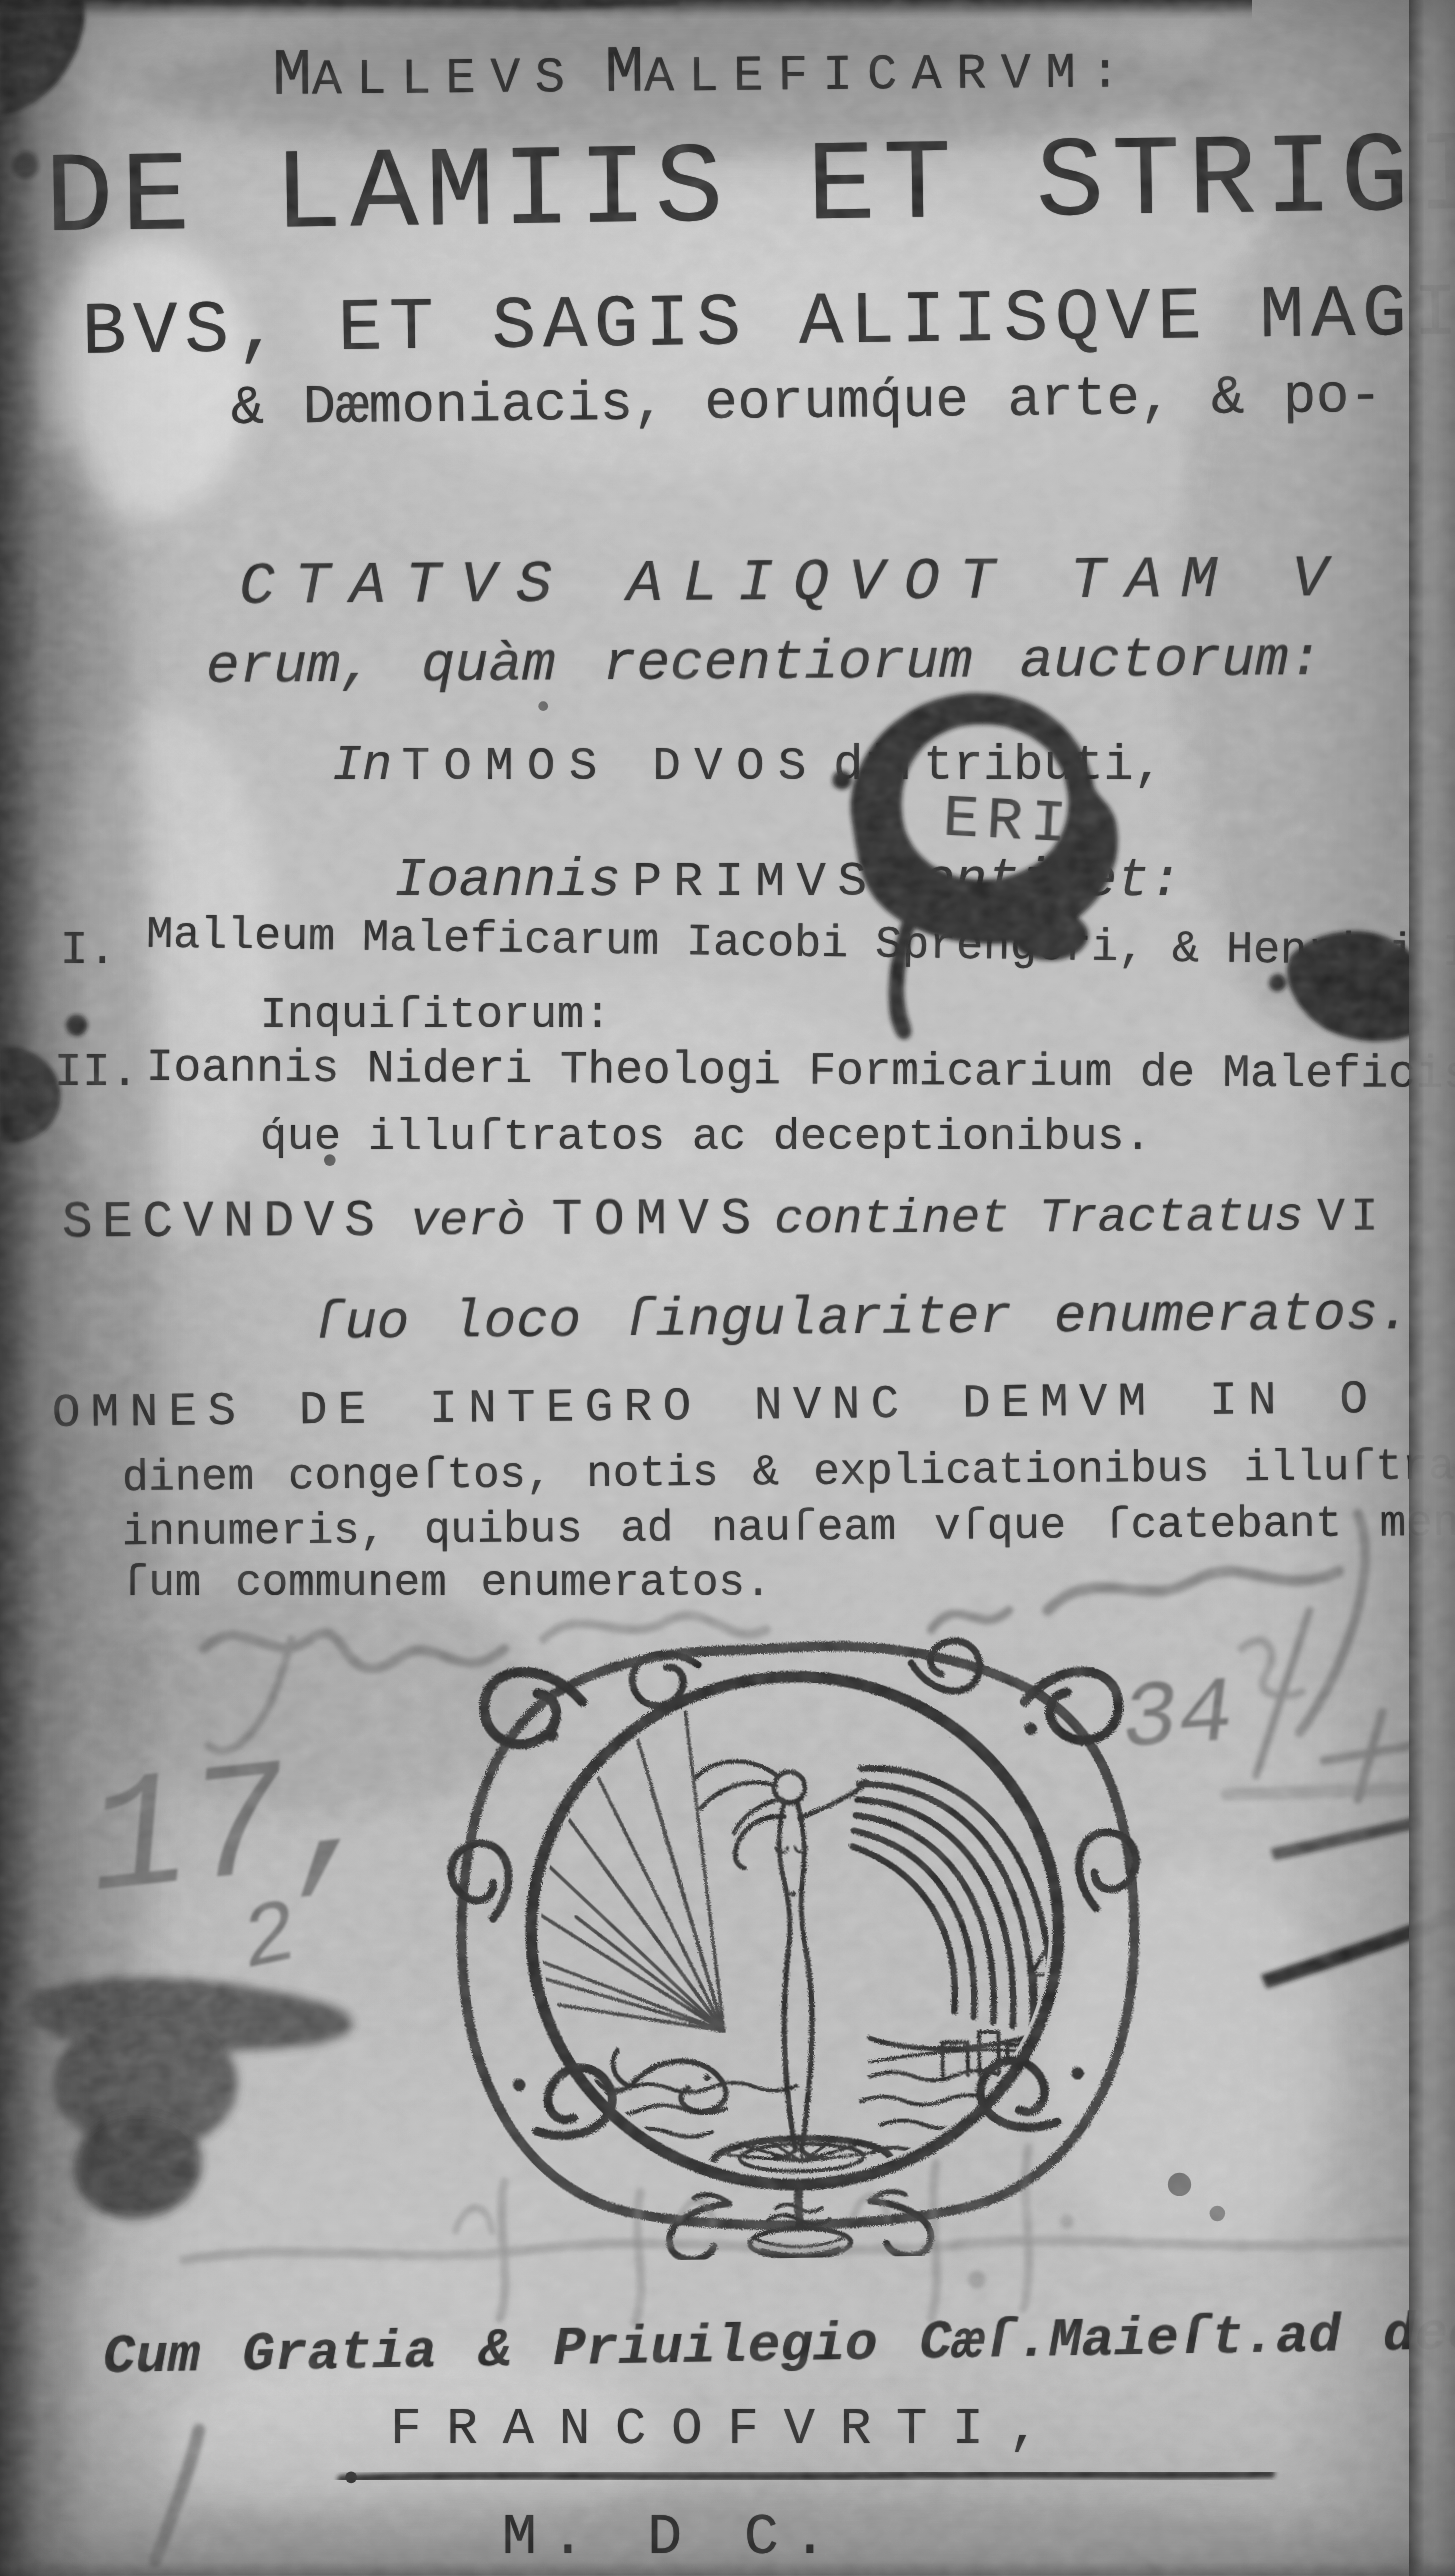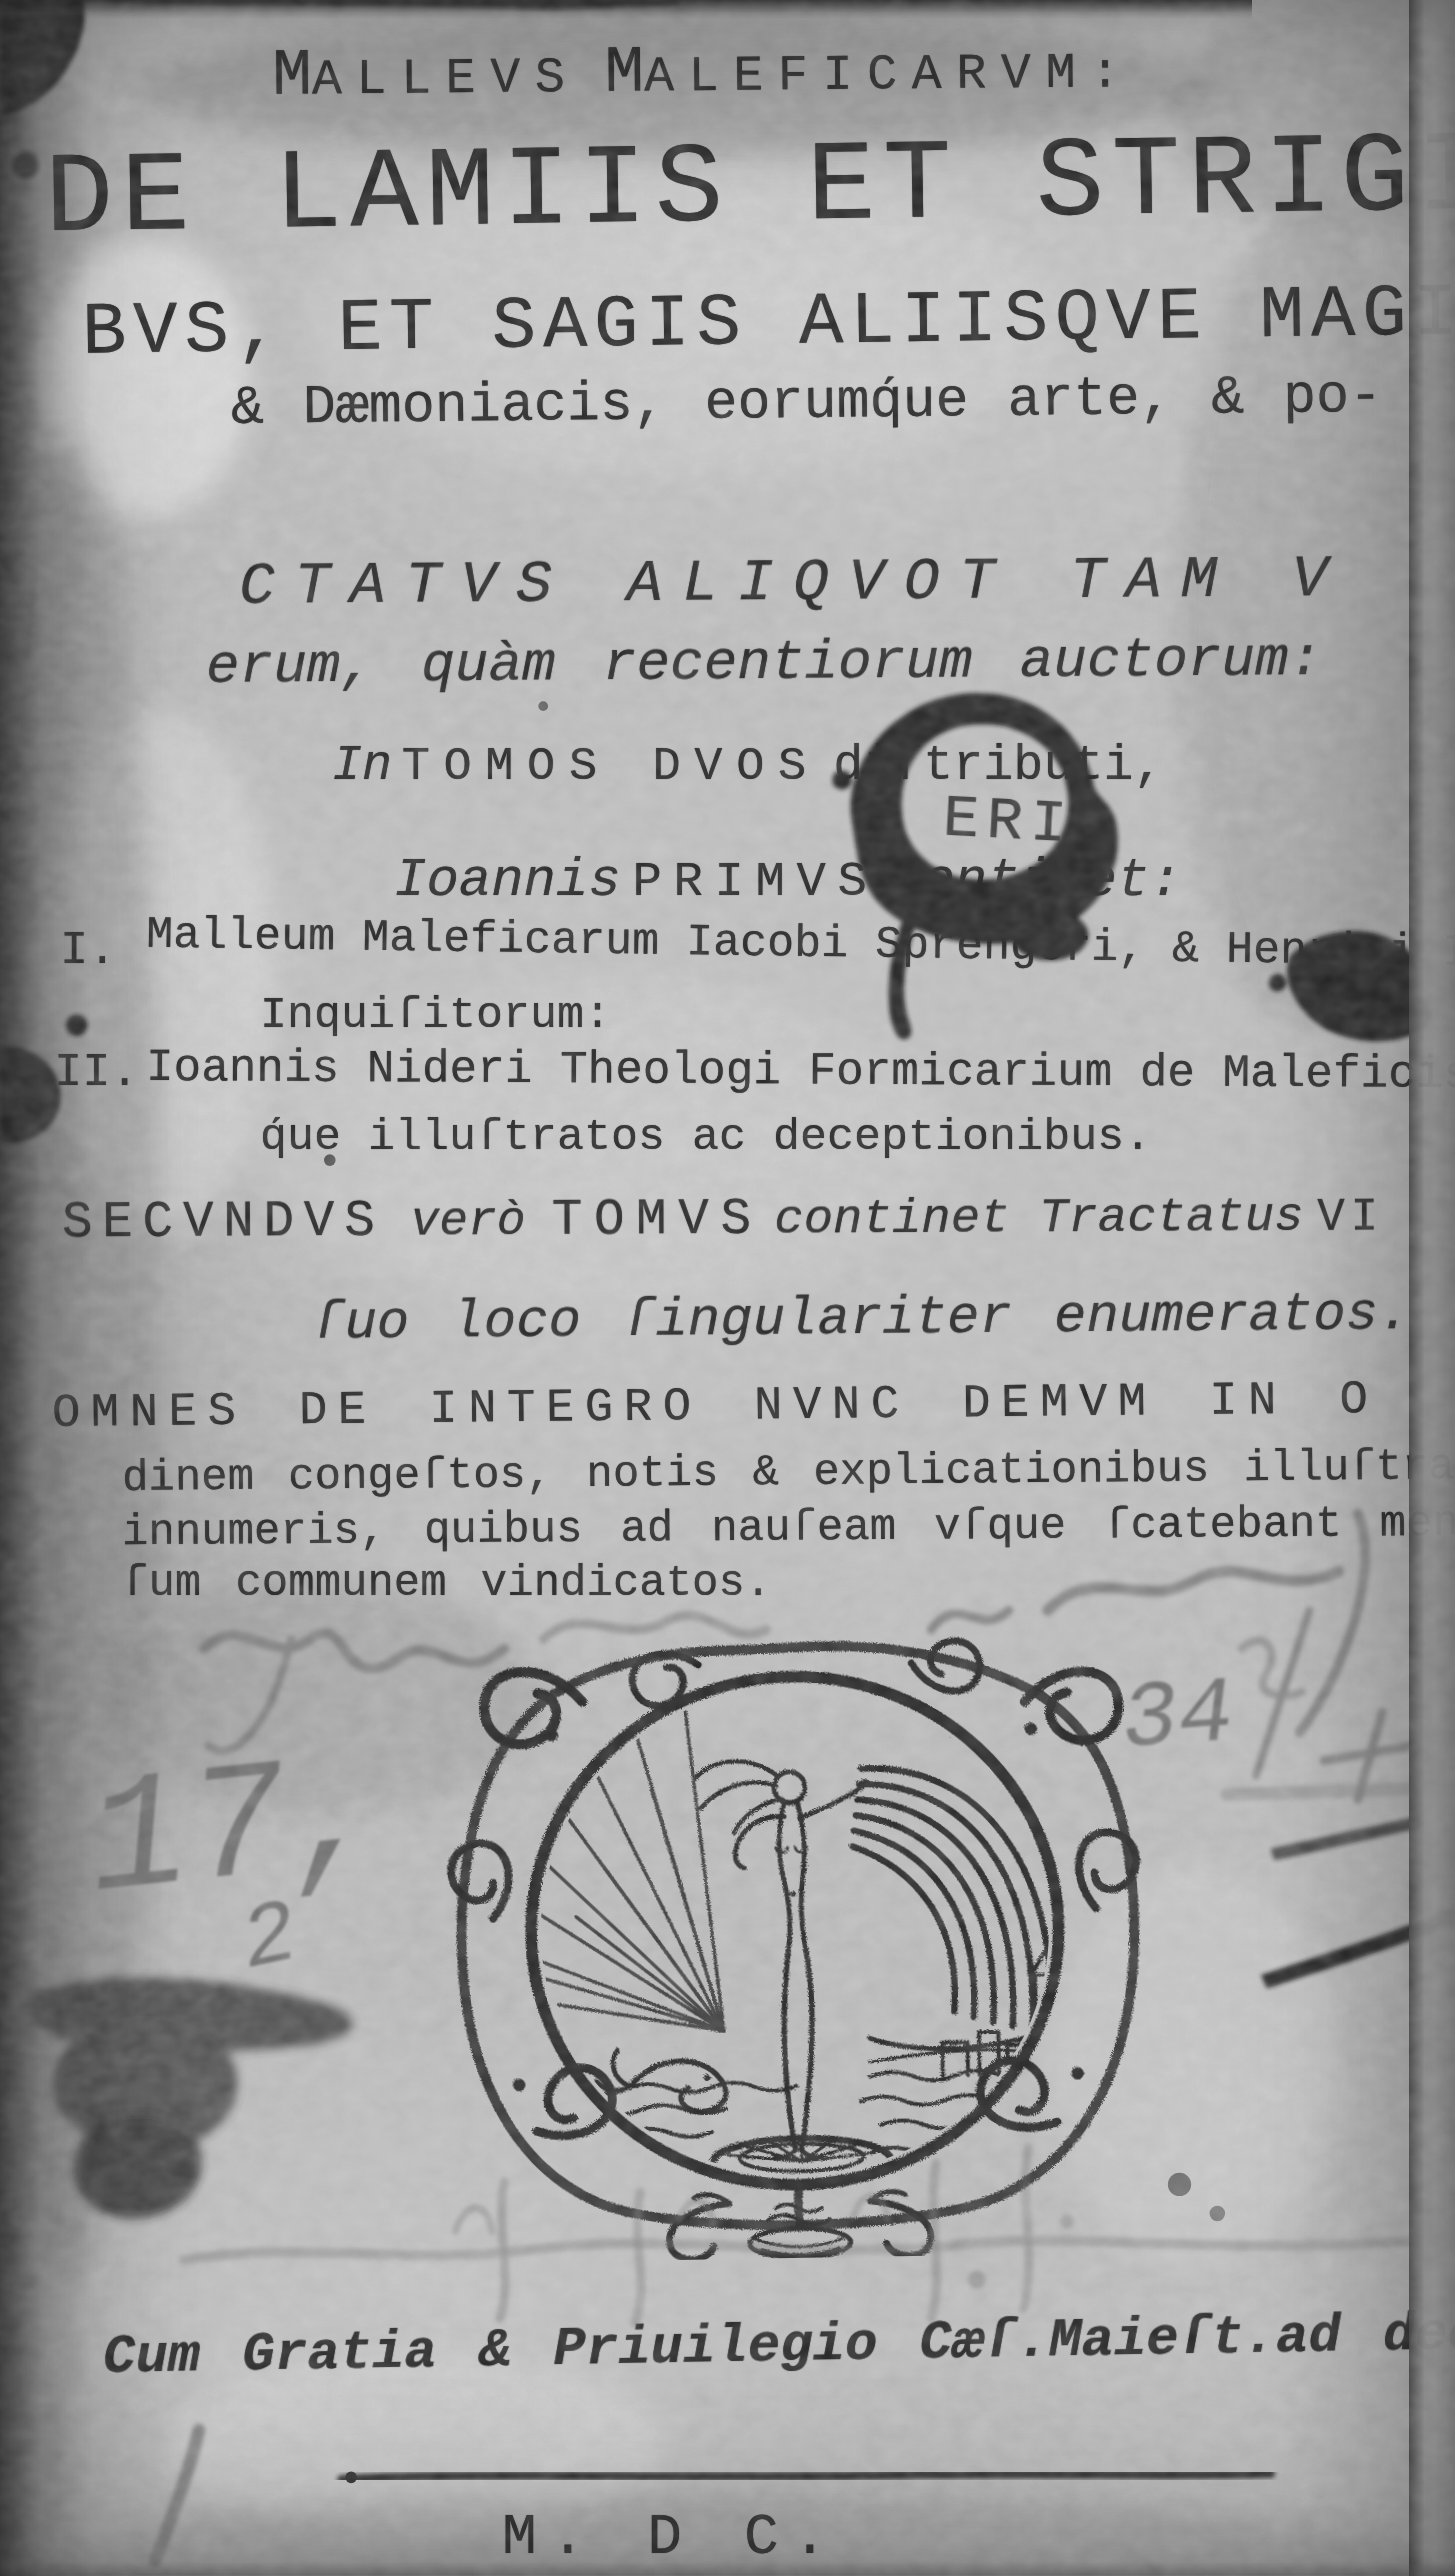--- a/index.html
+++ b/index.html
@@ -143,23 +143,24 @@
   <div class="t l-i2b">q́ue illuſtratos ac deceptionibus.</div>
 
   <div class="t l-sec">
     <span class="c1">SECVNDVS</span><span class="it i1">verò</span><span class="c2">TOMVS</span><span class="it i2">continet Tractatus</span><span class="c3">VI</span>
   </div>
 
   <div class="t it l-enum">ſuo loco ſingulariter enumeratos.</div>
   <div class="t l-om1">OMNES DE INTEGRO NVNC DEMVM IN O</div>
   <div class="t l-om2">dinem congeſtos, notis &amp; explicationibus illuſtratos, atque</div>
   <div class="t l-om3">innumeris, quibus ad nauſeam vſque ſcatebant mendis in</div>
-  <div class="t l-om4">ſum communem vindicatos.</div>
+  <div class="t l-om4">ſum communem enumeratos.</div>
 
   <div class="t it l-imp">Cum Gratia &amp; Priuilegio Cæſ.Maieſt.ad decennium.</div>
+  <div class="t l-place">FRANCOFVRTI,</div>
   <div class="t l-date">M. D C.</div>
 
   <div class="t l-eri">ERI</div>
 
   <svg class="emblem" viewBox="0 0 790 655">
     <defs>
       <path id="curl" d="M0,0 C-34,-40 -86,-34 -88,2 C-90,34 -54,48 -32,28 C-18,15 -22,-6 -40,-8"></path>
       <clipPath id="scene">
           <ellipse cx="395" cy="318" rx="262" ry="252"></ellipse>
         </clipPath>

